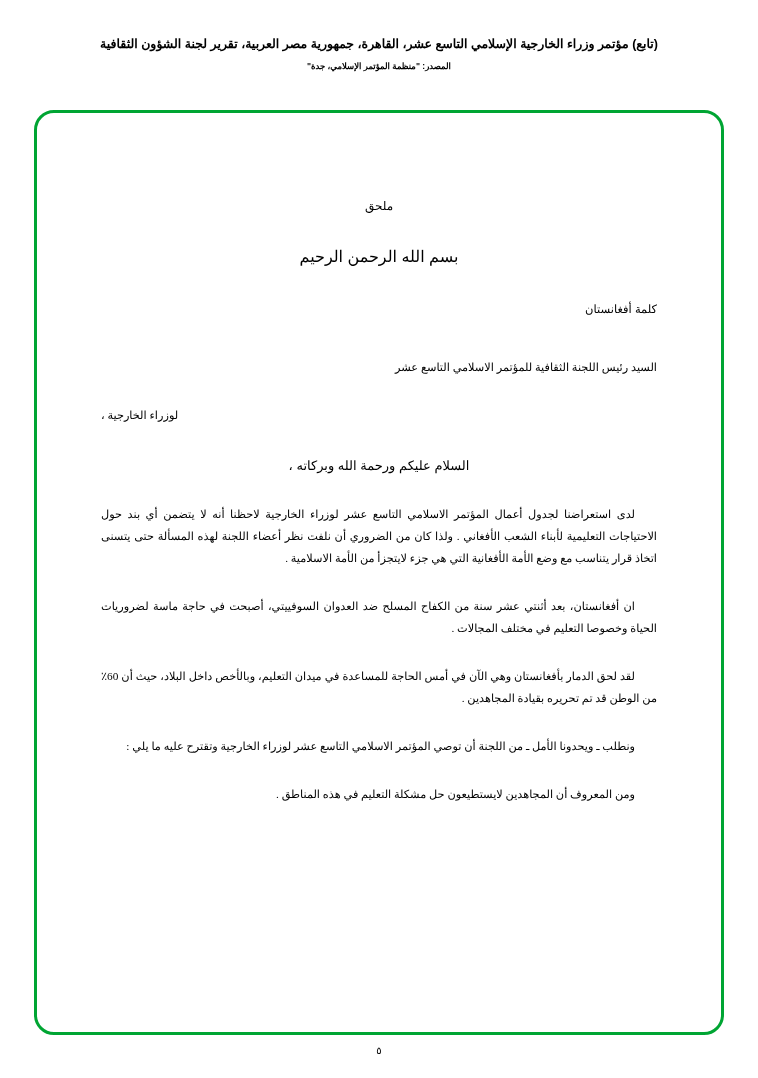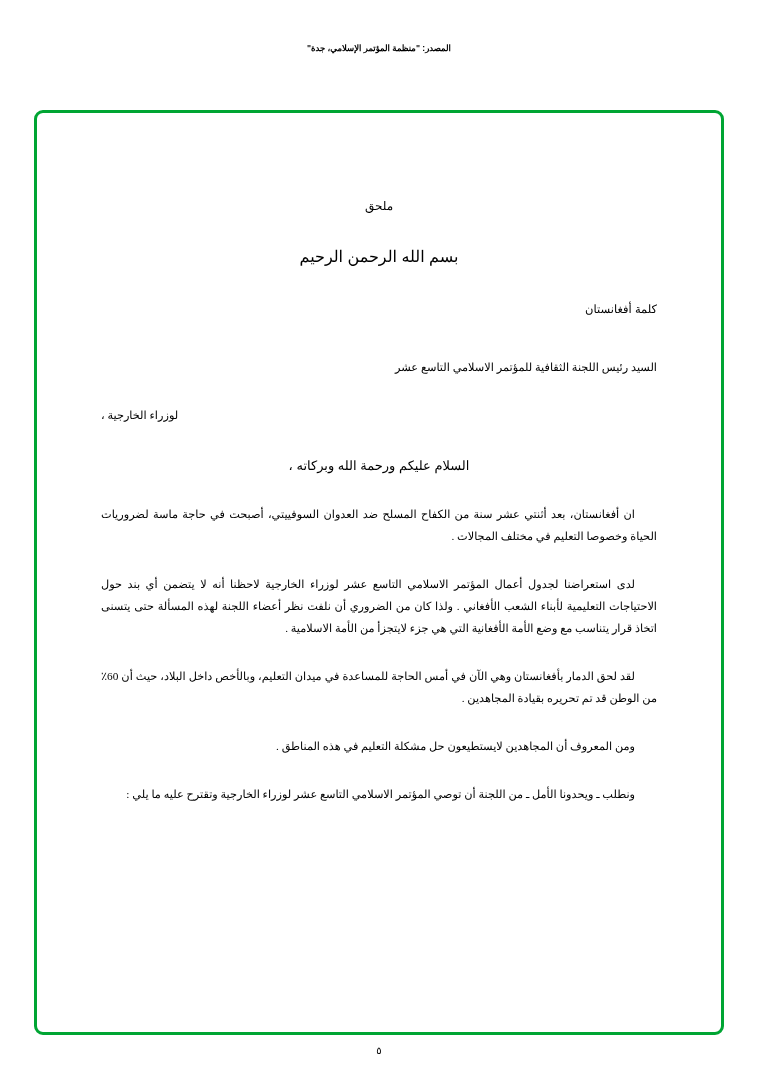--- a/index.html
+++ b/index.html
@@ -43,21 +43,21 @@
   }
 
   
   .frame {
     position: absolute;
     top: 110px;
     right: 34px;
     left: 34px;
     height: 925px;
     border: 3px solid #00a533;
-    border-radius: 9px;
+    border-radius: 20px;
     box-sizing: border-box;
     background: #ffffff;
   }
   .frame-inner {
     position: absolute;
     top: 0;
     right: 0;
     left: 0;
     bottom: 0;
     padding: 86px 64px 20px 64px;
@@ -114,41 +114,42 @@
     text-align: center;
     font-size: 10px;
   }
 </style>
 </head>
 <body>
 
 <div class="page">
 
   <div class="header">
+    <div class="header-title">(تابع) مؤتمر وزراء الخارجية الإسلامي التاسع عشر، القاهرة، جمهورية مصر العربية، تقرير لجنة الشؤون الثقافية</div>
     <div class="header-source">المصدر: "منظمة المؤتمر الإسلامي، جدة"</div>
   </div>
 
   <div class="frame">
     <div class="frame-inner">
 
       <div class="doc-title">ملحق</div>
 
       <div class="basmala">بسم الله الرحمن الرحيم</div>
 
       <div class="section-title">كلمة أفغانستان</div>
 
       <p class="para">السيد رئيس اللجنة الثقافية للمؤتمر الاسلامي التاسع عشر</p>
       <p class="para" style="text-align:left; margin-bottom:32px;">لوزراء الخارجية ،</p>
 
       <div class="salutation">السلام عليكم ورحمة الله وبركاته ،</div>
 
+      <p class="para indent">لدى استعراضنا لجدول أعمال المؤتمر الاسلامي التاسع عشر لوزراء الخارجية لاحظنا أنه لا يتضمن أي بند حول الاحتياجات التعليمية لأبناء الشعب الأفغاني . ولذا كان من الضروري أن نلفت نظر أعضاء اللجنة لهذه المسألة حتى يتسنى اتخاذ قرار يتناسب مع وضع الأمة الأفغانية التي هي جزء لايتجزأ من الأمة الاسلامية .</p>
       <p class="para indent">ان أفغانستان، بعد أثنتي عشر سنة من الكفاح المسلح ضد العدوان السوفييتي، أصبحت في حاجة ماسة لضروريات الحياة وخصوصا التعليم في مختلف المجالات .</p>
-      <p class="para indent">لدى استعراضنا لجدول أعمال المؤتمر الاسلامي التاسع عشر لوزراء الخارجية لاحظنا أنه لا يتضمن أي بند حول الاحتياجات التعليمية لأبناء الشعب الأفغاني . ولذا كان من الضروري أن نلفت نظر أعضاء اللجنة لهذه المسألة حتى يتسنى اتخاذ قرار يتناسب مع وضع الأمة الأفغانية التي هي جزء لايتجزأ من الأمة الاسلامية .</p>
       <p class="para indent">لقد لحق الدمار بأفغانستان وهي الآن في أمس الحاجة للمساعدة في ميدان التعليم، وبالأخص داخل البلاد، حيث أن 60٪ من الوطن قد تم تحريره بقيادة المجاهدين .</p>
+      <p class="para indent">ونطلب ـ ويحدونا الأمل ـ من اللجنة أن توصي المؤتمر الاسلامي التاسع عشر لوزراء الخارجية وتقترح عليه ما يلي :</p>
       <p class="para indent">ومن المعروف أن المجاهدين لايستطيعون حل مشكلة التعليم في هذه المناطق .</p>
-      <p class="para indent">ونطلب ـ ويحدونا الأمل ـ من اللجنة أن توصي المؤتمر الاسلامي التاسع عشر لوزراء الخارجية وتقترح عليه ما يلي :</p>
 
     </div>
   </div>
 
   <div class="footer">٥</div>
 
 </div>
 
 </body></html>

